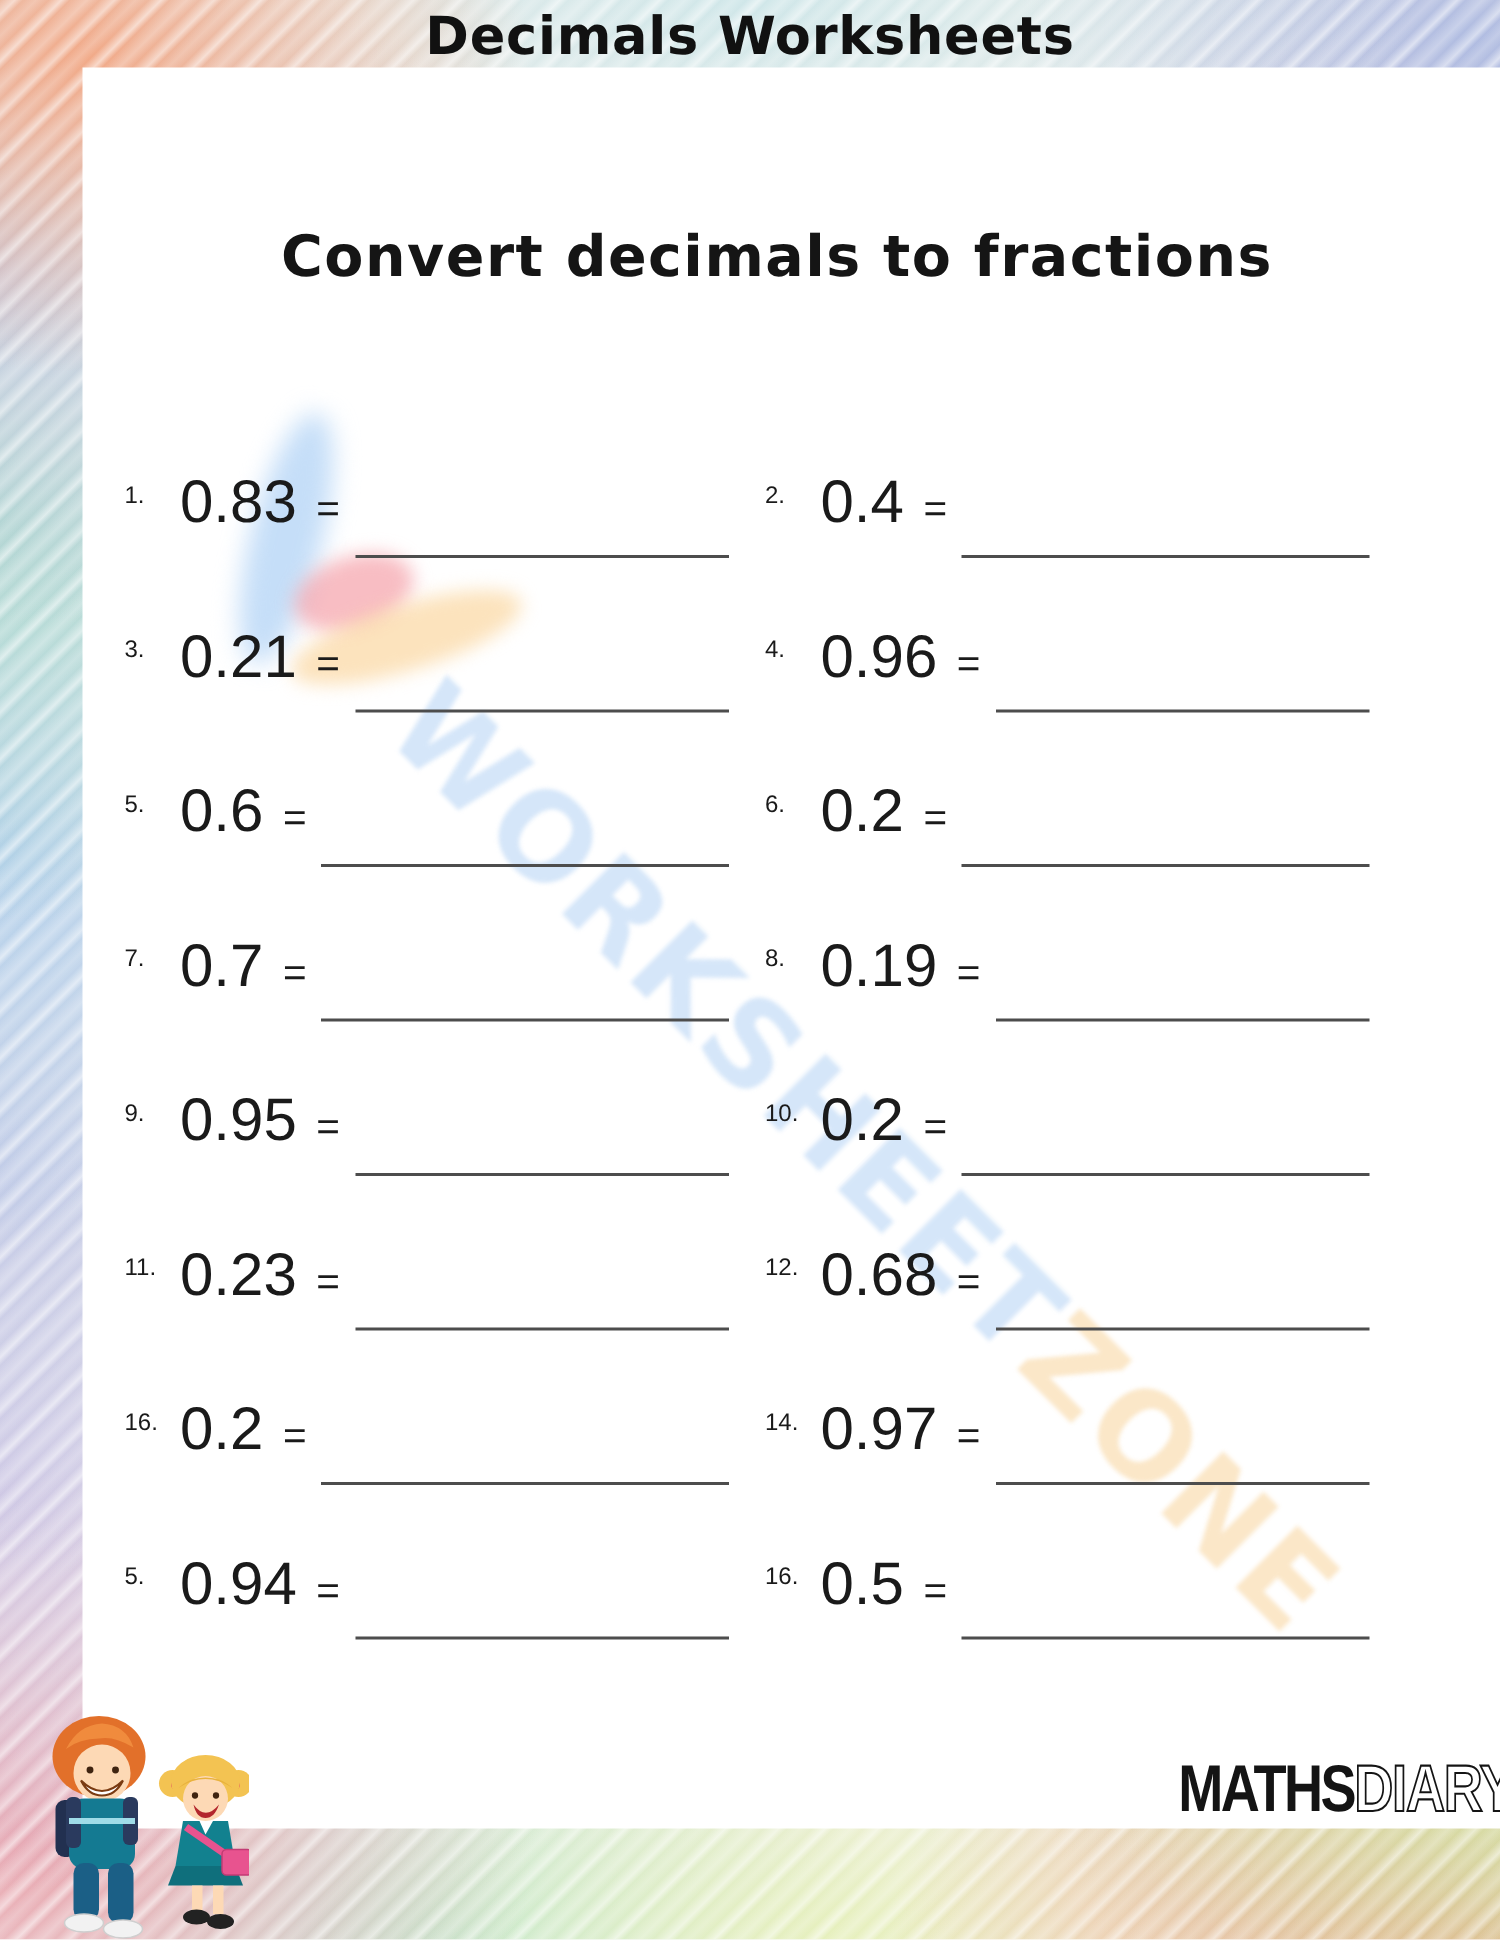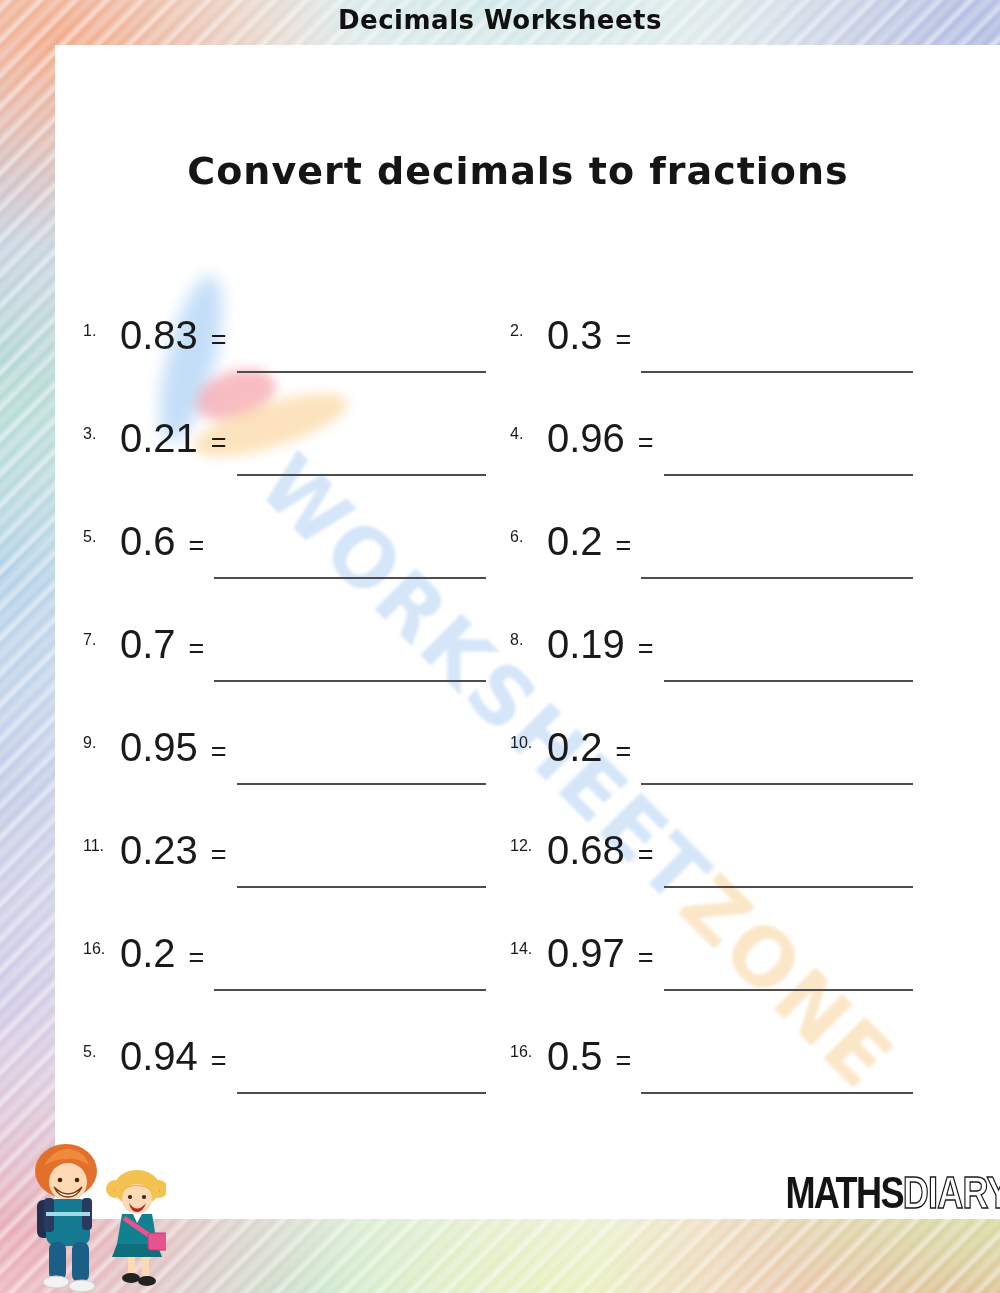--- a/index.html
+++ b/index.html
@@ -29,21 +29,21 @@
       radial-gradient(440px 380px at 100% 55%, rgba(200,230,180,.88), rgba(200,230,180,0) 70%),
       radial-gradient(460px 420px at 100% 69%, rgba(175,225,195,.92), rgba(175,225,195,0) 70%),
       radial-gradient(460px 380px at 100% 83%, rgba(228,236,175,.92), rgba(228,236,175,0) 70%),
       radial-gradient(430px 300px at 100% 92%, rgba(195,210,150,.88), rgba(195,210,150,0) 70%),
       radial-gradient(540px 300px at 97% 100%, rgba(240,162,132,.95), rgba(240,162,132,0) 70%),
       radial-gradient(520px 260px at 56% 100%, rgba(230,240,180,.85), rgba(230,240,180,0) 70%),
       radial-gradient(440px 240px at 30% 100%, rgba(180,230,210,.85), rgba(180,230,210,0) 70%);
   }
 
   .doc-title { position:absolute; top:5px; left:0; width:100%; text-align:center;
-    font-size:26px; font-weight:bold; color:#111; letter-spacing:.5px; }
+    font-size:35px; font-weight:bold; color:#111; letter-spacing:.5px; }
 
   .page { position:absolute; left:55px; top:45px; width:982px; height:1174px;
     background:#fff; overflow:hidden; }
 
   .heading { position:absolute; top:104px; left:0; width:100%; text-align:center;
     transform:translateX(-28px);
     font-size:38px; font-weight:bold; color:#151515; letter-spacing:1px; }
 
   
   .blob { position:absolute; border-radius:50%; z-index:1; }
@@ -100,21 +100,21 @@
 
     <div class="problems" id="problems">
         <div class="problem">
           <span class="pnum">1.</span>
           <span class="pdec">0.83</span>
           <span class="peq">=</span>
           <span class="pline"></span>
         </div>
         <div class="problem">
           <span class="pnum">2.</span>
-          <span class="pdec">0.3</span>
+          <span class="pdec">0.4</span>
           <span class="peq">=</span>
           <span class="pline"></span>
         </div>
         <div class="problem">
           <span class="pnum">3.</span>
           <span class="pdec">0.21</span>
           <span class="peq">=</span>
           <span class="pline"></span>
         </div>
         <div class="problem">

